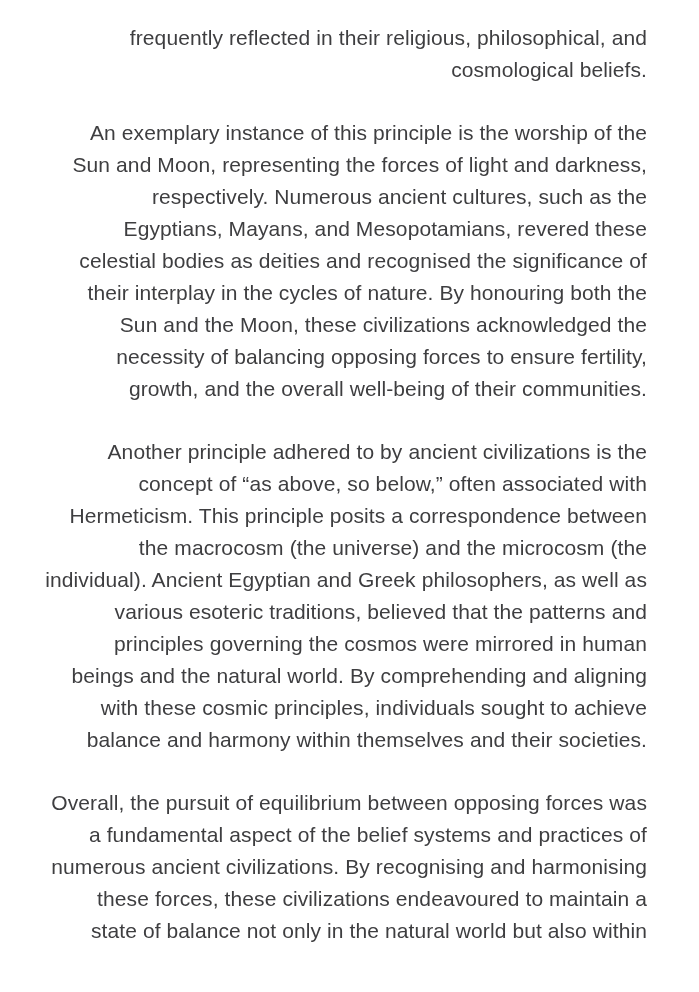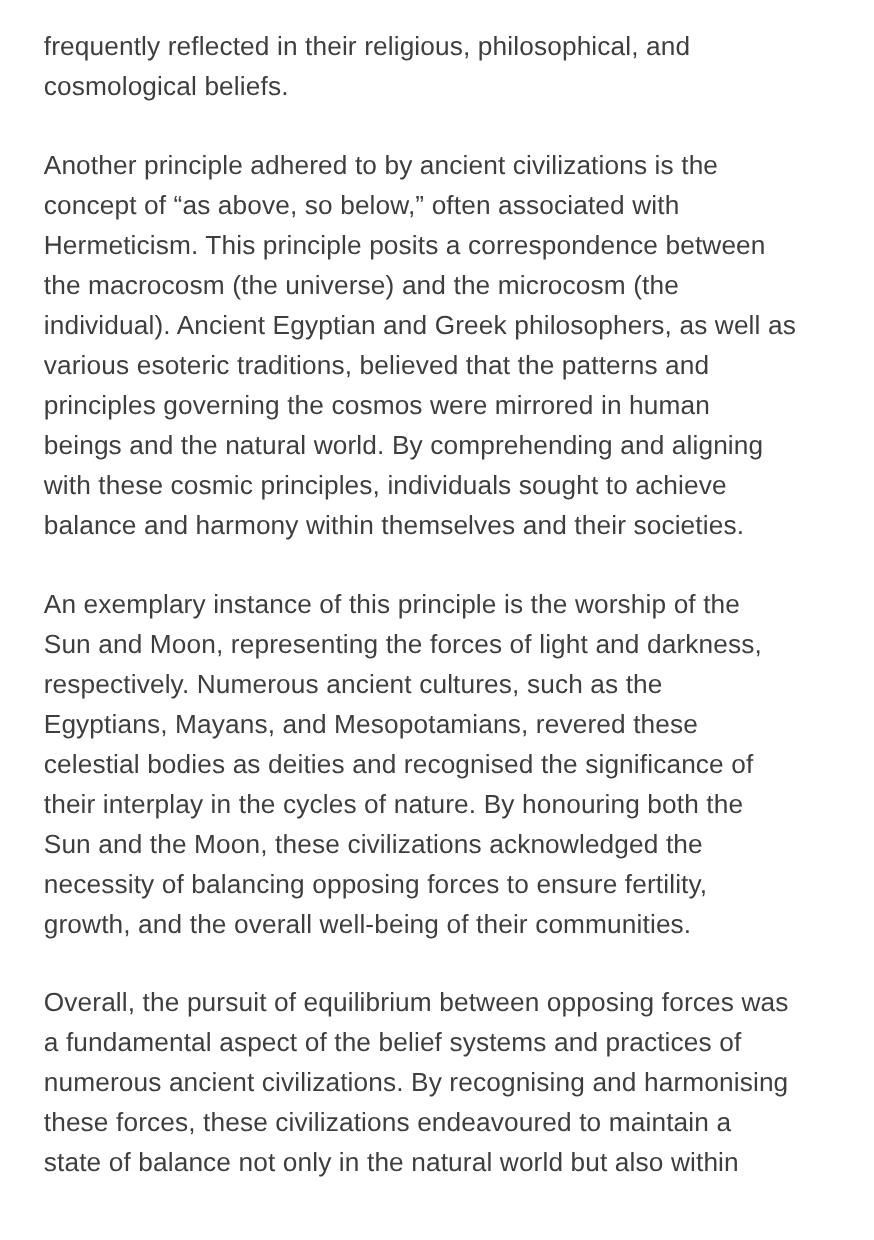--- a/index.html
+++ b/index.html
@@ -9,58 +9,59 @@
   }
   body {
     width: 699px;
     height: 992px;
     overflow: hidden;
     font-family: "Liberation Sans", "DejaVu Sans", sans-serif;
   }
   .document-body {
     box-sizing: border-box;
     width: 699px;
-    padding: 22px 34px 0 35px;
+    padding: 22px 52px 0 35px;
+    text-align: right;
   }
   .paragraph {
     margin: 0 0 31px 0;
     font-size: 21px;
     line-height: 32px;
     font-weight: 400;
     color: #3e3e40;
     letter-spacing: 0.1px;
     white-space: pre-line; 
   }
   .paragraph:last-child {
     margin-bottom: 0;
   }
 </style>
 </head>
 <body>
 
 <main class="document-body">
   <p class="paragraph">frequently reflected in their religious, philosophical, and
 cosmological beliefs.</p>
+  <p class="paragraph">An exemplary instance of this principle is the worship of the
+Sun and Moon, representing the forces of light and darkness,
+respectively. Numerous ancient cultures, such as the
+Egyptians, Mayans, and Mesopotamians, revered these
+celestial bodies as deities and recognised the significance of
+their interplay in the cycles of nature. By honouring both the
+Sun and the Moon, these civilizations acknowledged the
+necessity of balancing opposing forces to ensure fertility,
+growth, and the overall well-being of their communities.</p>
   <p class="paragraph">Another principle adhered to by ancient civilizations is the
 concept of “as above, so below,” often associated with
 Hermeticism. This principle posits a correspondence between
 the macrocosm (the universe) and the microcosm (the
 individual). Ancient Egyptian and Greek philosophers, as well as
 various esoteric traditions, believed that the patterns and
 principles governing the cosmos were mirrored in human
 beings and the natural world. By comprehending and aligning
 with these cosmic principles, individuals sought to achieve
 balance and harmony within themselves and their societies.</p>
-  <p class="paragraph">An exemplary instance of this principle is the worship of the
-Sun and Moon, representing the forces of light and darkness,
-respectively. Numerous ancient cultures, such as the
-Egyptians, Mayans, and Mesopotamians, revered these
-celestial bodies as deities and recognised the significance of
-their interplay in the cycles of nature. By honouring both the
-Sun and the Moon, these civilizations acknowledged the
-necessity of balancing opposing forces to ensure fertility,
-growth, and the overall well-being of their communities.</p>
   <p class="paragraph">Overall, the pursuit of equilibrium between opposing forces was
 a fundamental aspect of the belief systems and practices of
 numerous ancient civilizations. By recognising and harmonising
 these forces, these civilizations endeavoured to maintain a
 state of balance not only in the natural world but also within</p>
 </main>
 
 </body></html>

